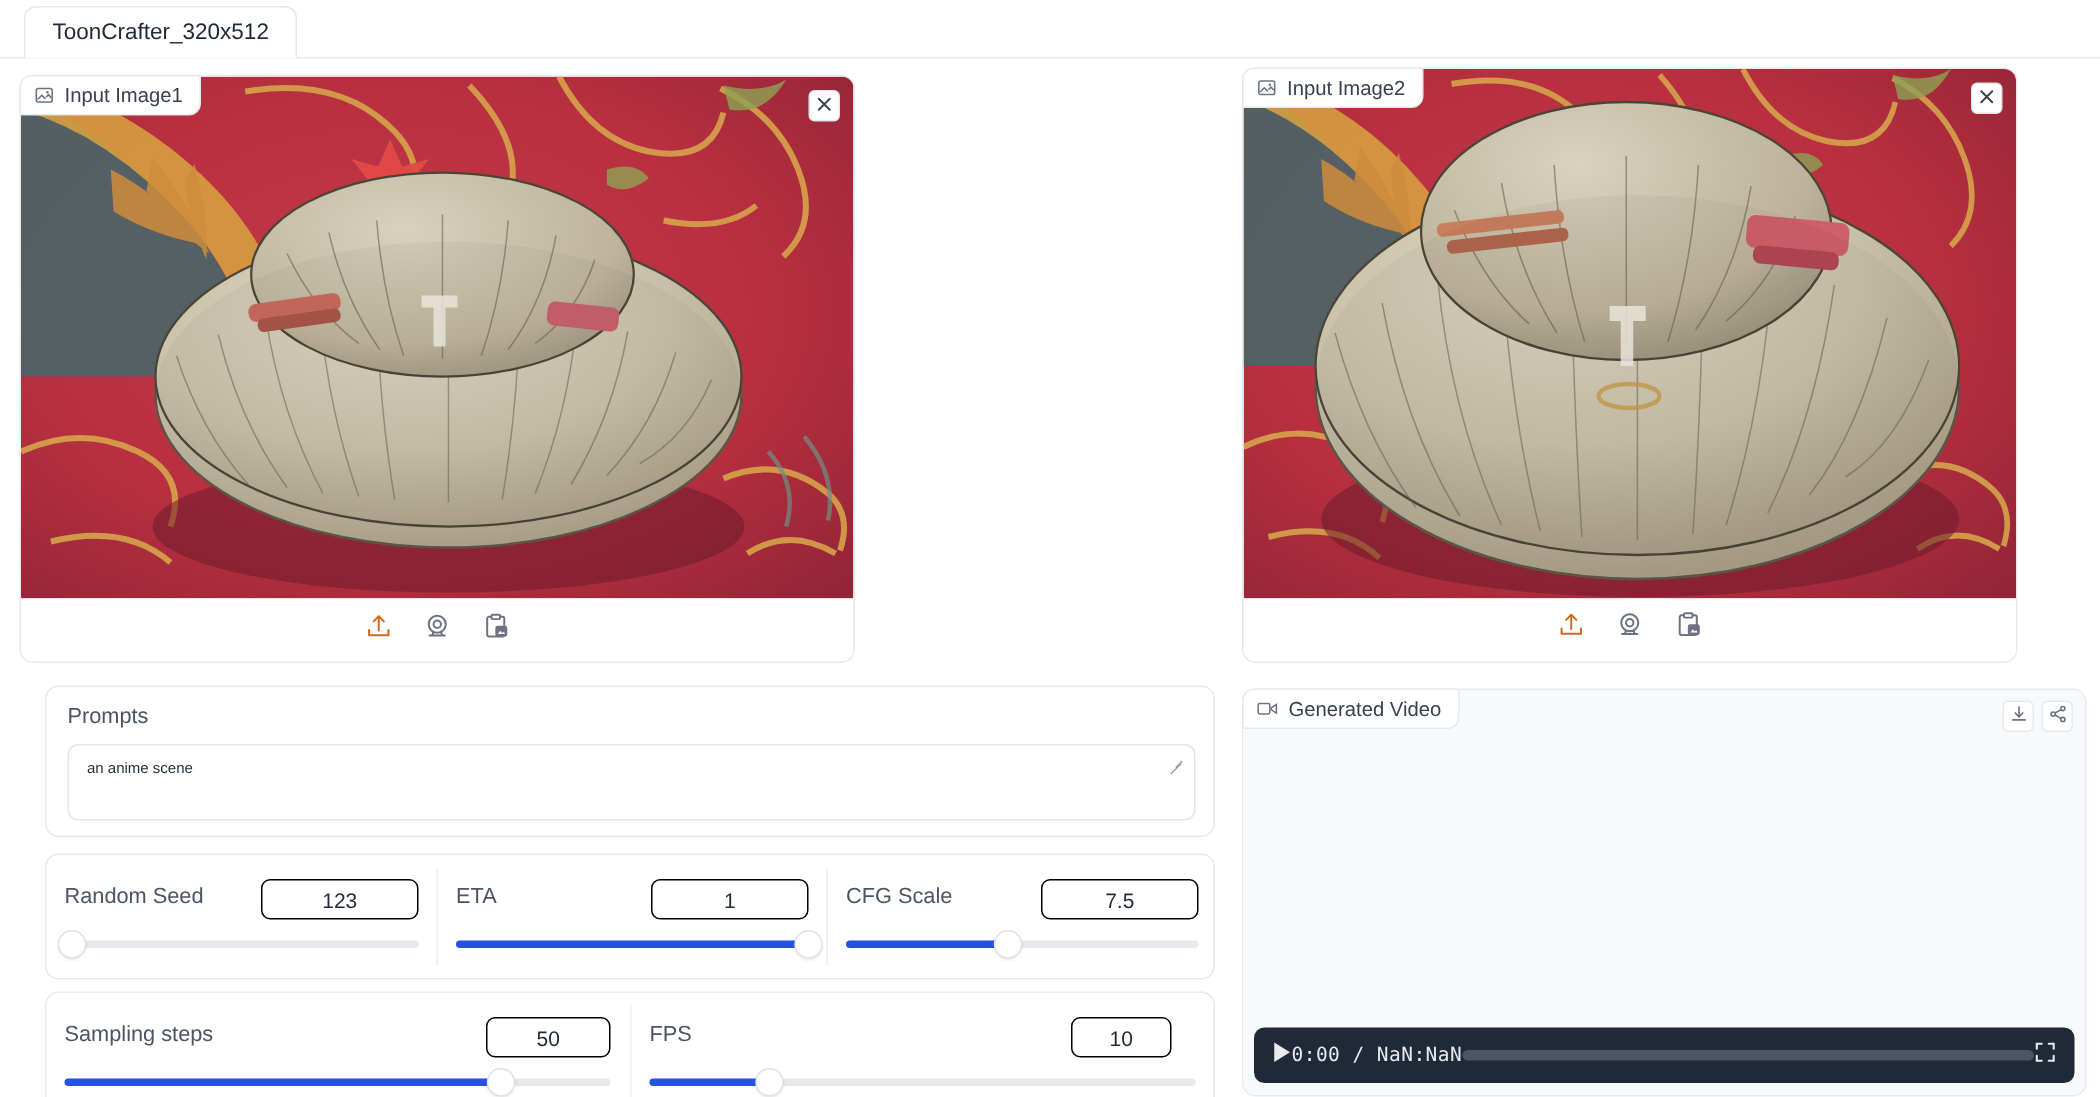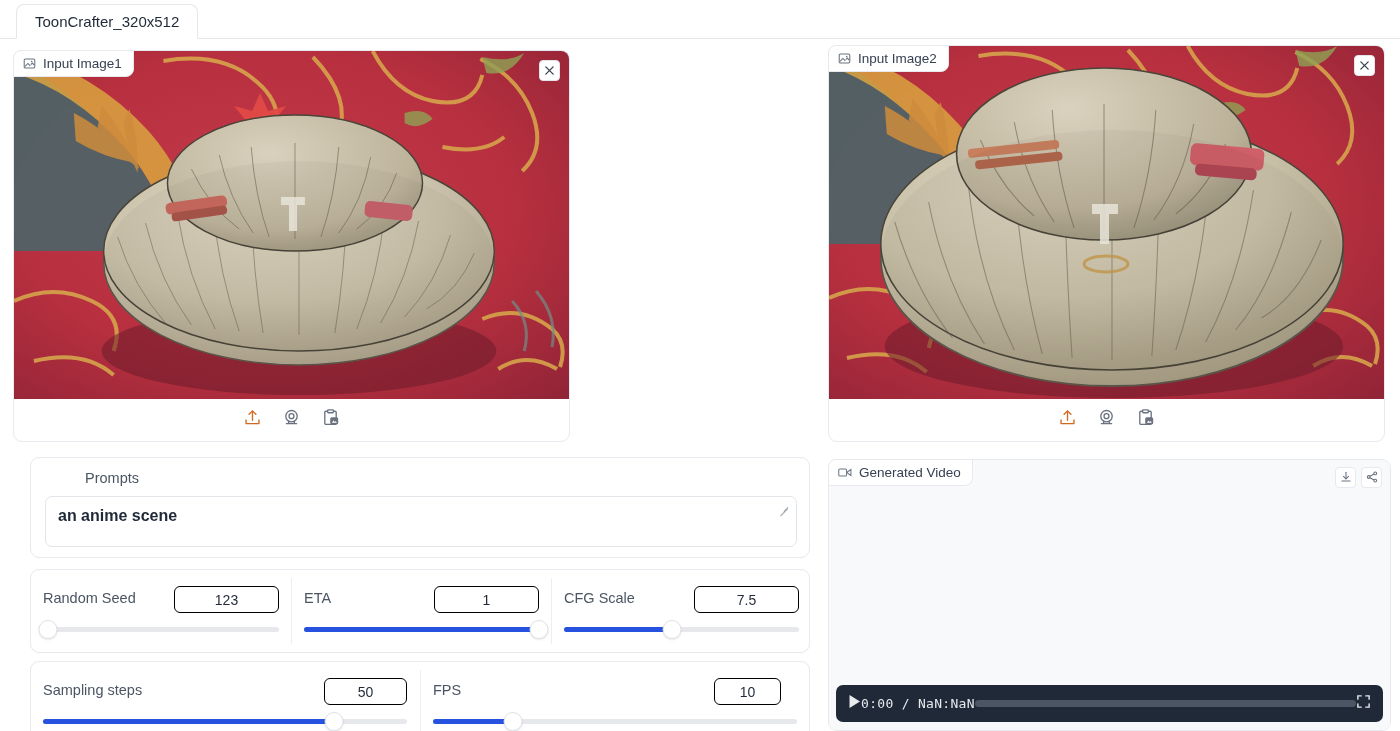--- a/index.html
+++ b/index.html
@@ -33,21 +33,21 @@
   
   .panel {
     position: absolute;
     background: #ffffff;
     border: 1px solid #e7e9ee;
     border-radius: 9px;
   }
 
   
   #img-panel-1 { left: 13px;  top: 50px; width: 557px; height: 392px; }
-  #img-panel-2 { left: 828px; top: 45px; width: 557px; height: 397px; }
+  #img-panel-2 { left: 828px; top: 45px; width: 517px; height: 397px; }
 
   .img-wrap {
     position: absolute; left: 0; top: 0; right: 0;
     overflow: hidden;
     border-radius: 8px 8px 0 0;
   }
   #img-panel-1 .img-wrap { height: 348px; }
   #img-panel-2 .img-wrap { height: 353px; }
 
   .panel-badge {
@@ -80,35 +80,34 @@
     gap: 20px;
     height: 43px;
   }
   #img-panel-2 .img-toolbar { height: 44px; }
   .tool-ico { cursor: pointer; display: block; }
 
   
   #prompts-panel { left: 30px; top: 457px; width: 780px; height: 101px; }
   #prompts-label {
     position: absolute; left: 14px; top: 12px;
-    font-size: 14.5px; color: #4b5563; margin-left: 40px;
+    font-size: 14.5px; color: #4b5563;
   }
   #prompt-box {
     position: absolute; left: 14px; top: 38px;
     width: 752px; height: 51px;
     border: 1px solid #e3e5ea;
     border-radius: 7px;
     background: #ffffff;
-    font-size: 16px; color: #1f2937;
+    font-size: 10px; color: #1f2937;
     padding: 10px 12px;
     font-family: "Liberation Sans", sans-serif;
     resize: none;
     outline: none;
     overflow: hidden;
-    font-weight: bold;
   }
   #prompt-grip {
     position: absolute; right: 20px; bottom: 43px;
     width: 9px; height: 9px; z-index: 4; pointer-events: none;
   }
   #prompt-grip::before, #prompt-grip::after {
     content: ""; position: absolute; background: #9aa1ab; height: 1px;
     transform-origin: center;
   }
   #prompt-grip::before { width: 10px; right: 0; bottom: 1px; transform: rotate(-45deg); }

